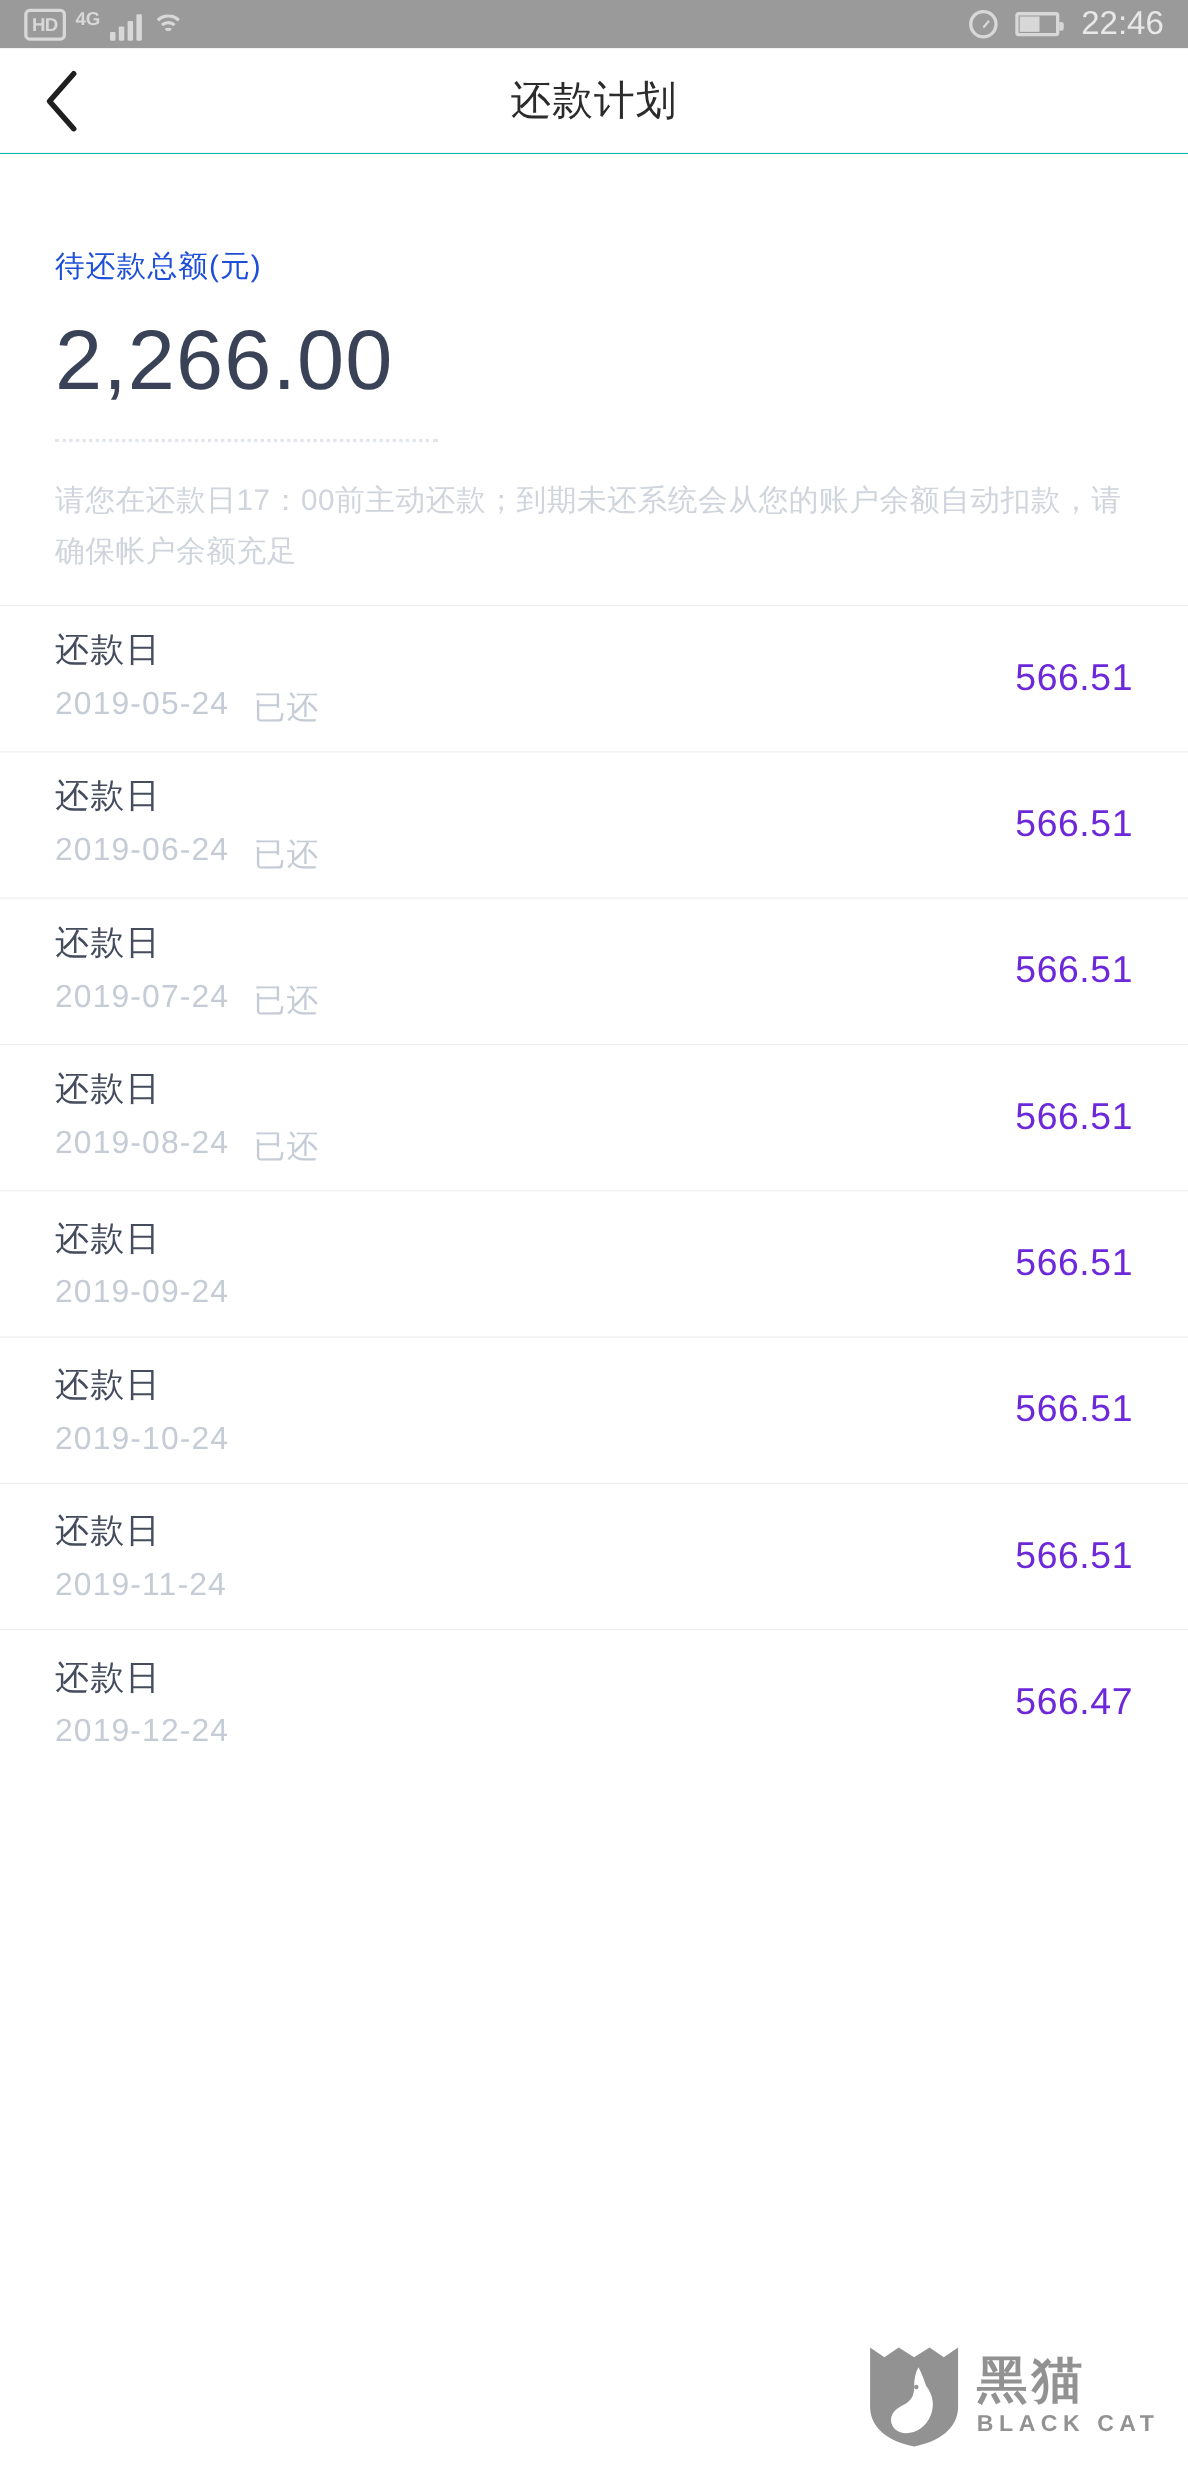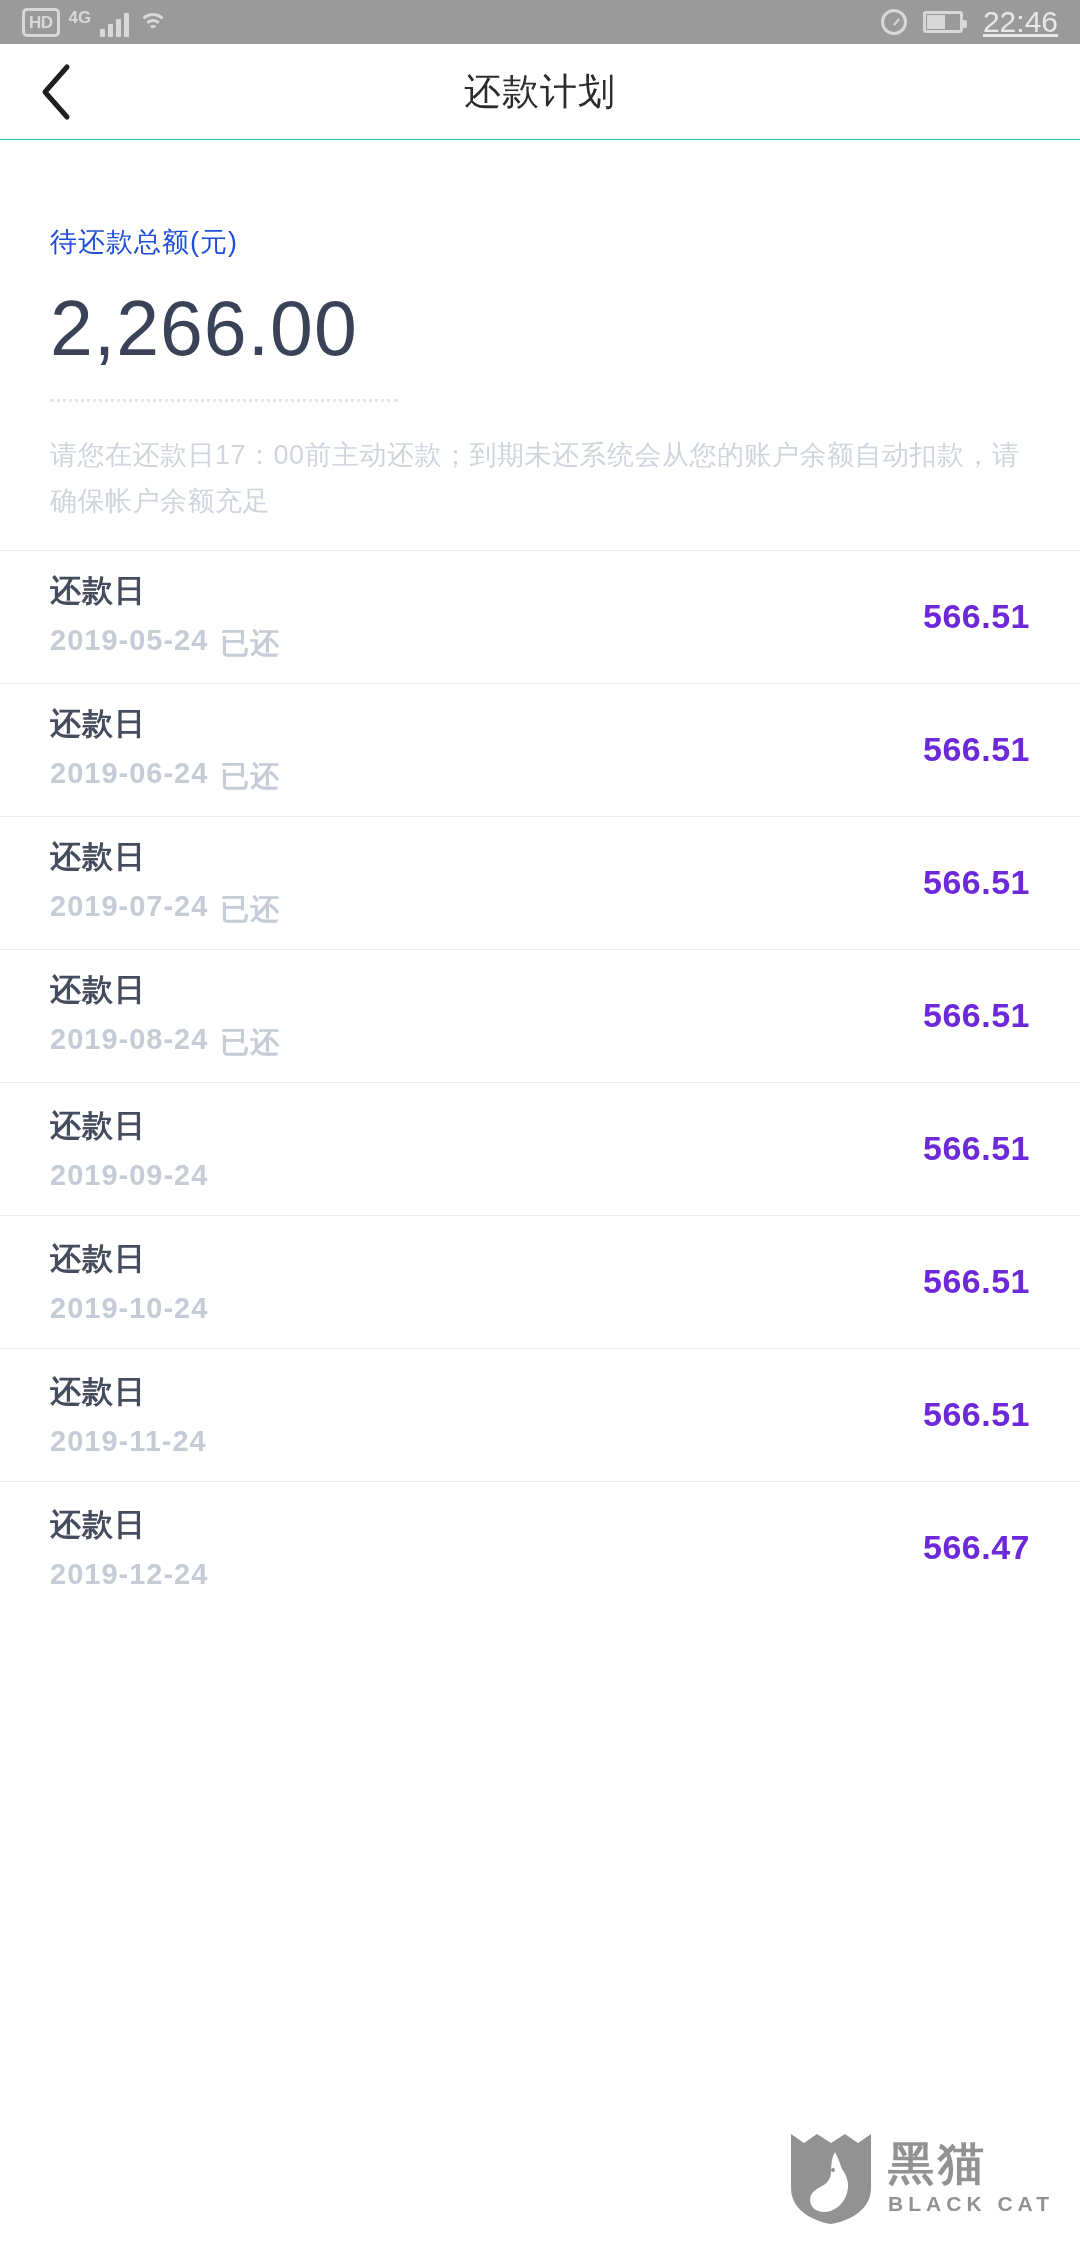--- a/index.html
+++ b/index.html
@@ -12,21 +12,21 @@
 
   
   .statusbar{
     height:44px; width:100%;
     background:#9a9a9a;
     display:flex; align-items:center; justify-content:space-between;
     padding:0 22px;
     color:#e8e8e8;
   }
   .sb-left{ display:flex; align-items:flex-end; gap:9px; }
-  .sb-right{ display:flex; align-items:center; gap:16px;text-decoration:underline; }
+  .sb-right{ display:flex; align-items:center; gap:16px; }
   .hd-badge{
     border:3px solid #d8d8d8; border-radius:5px;
     font-size:17px; font-weight:bold; line-height:1;
     padding:3px 4px; color:#d8d8d8;
     letter-spacing:-0.5px;
   }
   .net-label{ font-size:17px; color:#d8d8d8; font-weight:bold; align-self:flex-start; margin-bottom:2px;}
   .bars{ display:flex; align-items:flex-end; gap:3px; height:26px; }
   .bars i{ display:block; width:5px; background:#d8d8d8; border-radius:1px; }
   .bars i:nth-child(1){height:8px}
@@ -98,26 +98,25 @@
   }
   .note .note-multiline{ margin-top:6px; }
 
   
   .list{ margin-top:26px; }
   .row{
     height:133px;
     border-top:1px solid #ededed;
     display:flex; align-items:center; justify-content:space-between;
     padding:0 50px;
-    font-weight:bold;
   }
   .row:first-child{ border-top:1px solid #ededed; }
   .row-left{ display:flex; flex-direction:column; justify-content:center; gap:12px;}
   .row-title{ font-size:31px; color:#454c5e; letter-spacing:1px;}
-  .row-sub{ font-size:29px; color:#c6ccd6; letter-spacing:1px; display:flex; gap:12px;}
+  .row-sub{ font-size:29px; color:#c6ccd6; letter-spacing:1px; display:flex; gap:22px;}
   .row-status{ color:#c6ccd6; }
   .row-amount{ font-size:34px; color:#6d28d9; letter-spacing:0.5px;}
 
   
   .watermark{
     position:absolute; right:26px; bottom:18px;
     display:flex; align-items:center; gap:14px;
     opacity:0.95;
   }
   .wm-shield{ width:86px; height:96px; }

